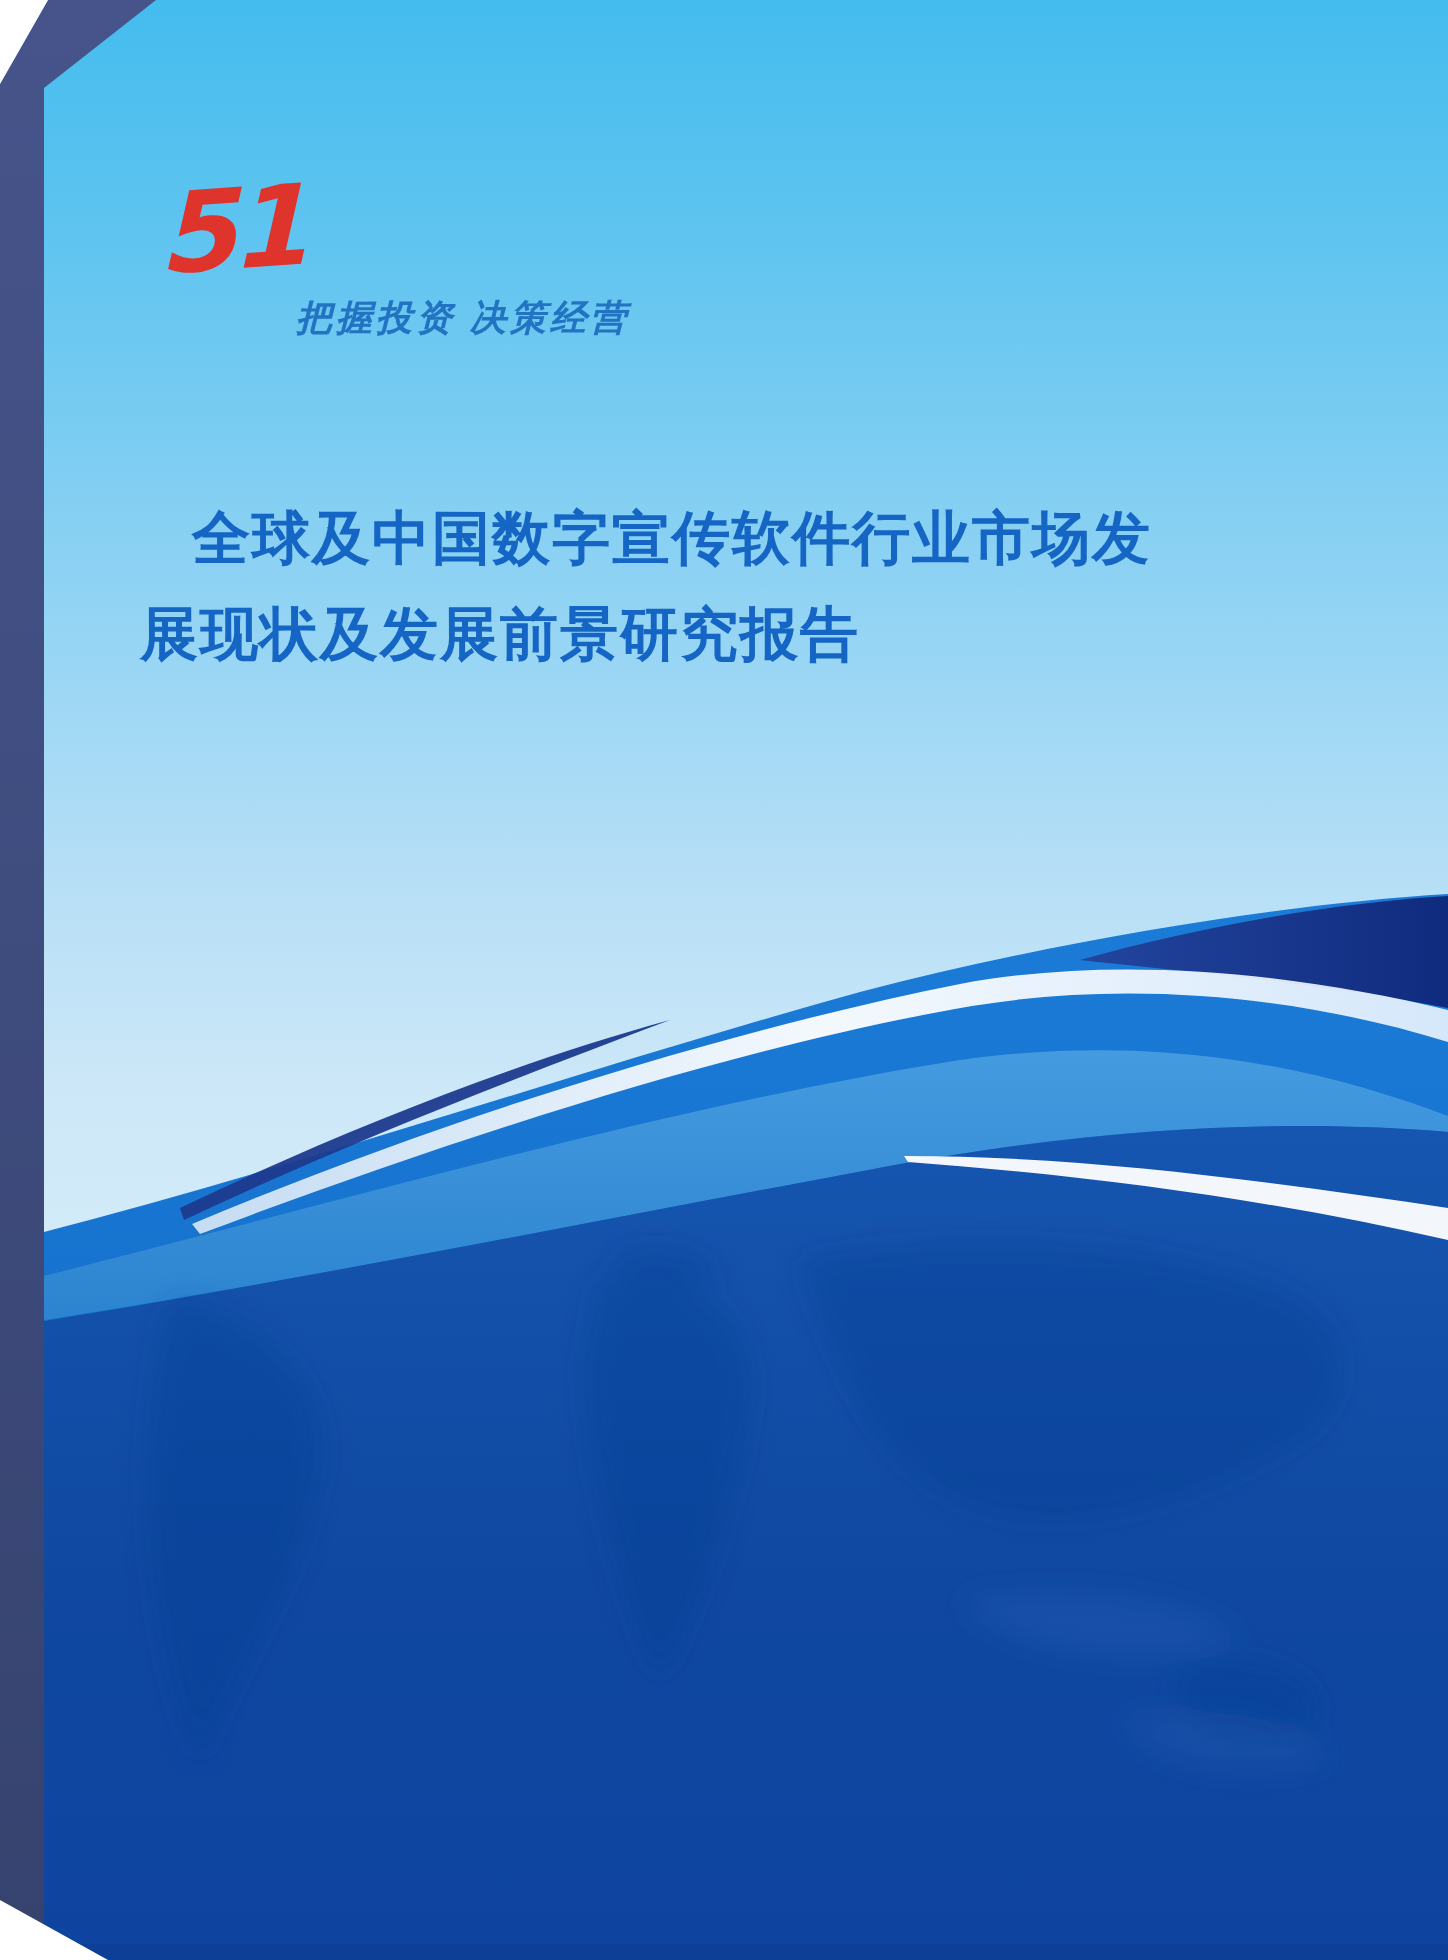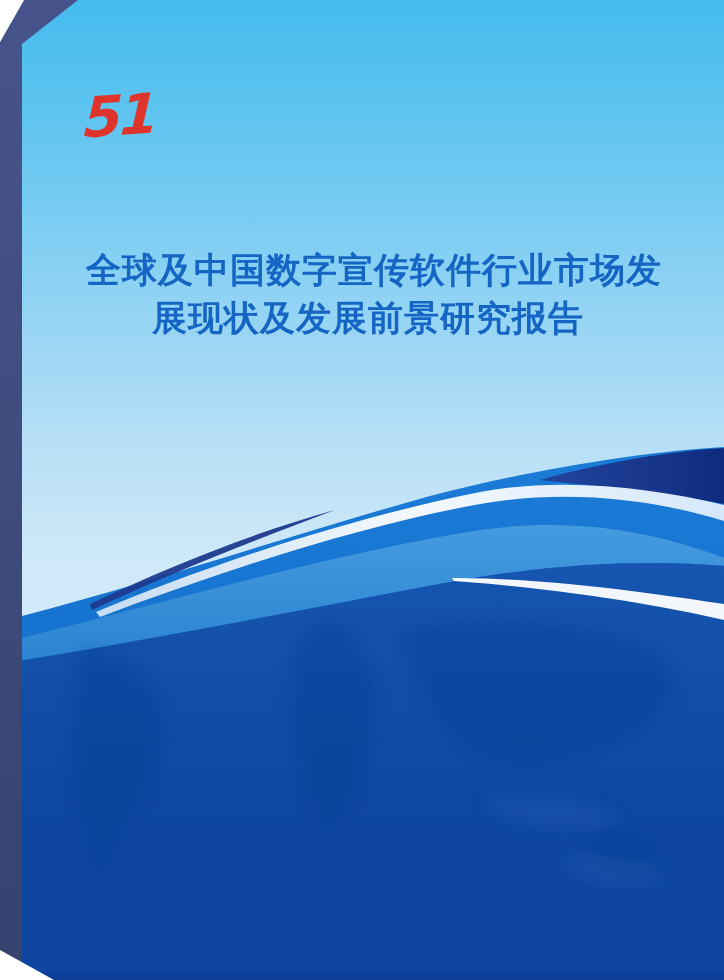--- a/index.html
+++ b/index.html
@@ -29,26 +29,26 @@
     font-family:"DejaVu Sans", sans-serif;
   }
   .logo-tagline{
     margin-top:3px;margin-left:64px;
     font-size:18px;font-weight:700;font-style:italic;
     letter-spacing:2px;color:#2273C2;
   }
 
   
   .title{
-    position:absolute;left:60px;top:246px;width:616px;
-    color:#1565C4;font-size:35px;line-height:48px;
+    position:absolute;left:70px;top:246px;width:616px;
+    color:#1565C4;font-size:29px;line-height:48px;
     font-weight:600;letter-spacing:1px;
   }
   .title .line1{padding-left:26px;display:block;}
-  .title .line2{display:block;text-align:center;}
+  .title .line2{display:block;}
 </style>
 </head>
 <body>
 
 <div class="page">
 
   <svg class="decor" viewBox="0 0 724 980" aria-hidden="true">
     <defs>
       <linearGradient id="gBright" x1="0" y1="0" x2="0" y2="1">
         <stop offset="0" stop-color="#1B7CD8"></stop>
@@ -110,20 +110,21 @@
     <path d="M 24 0 L 78 0 L 22 44 L 22 980 L 0 980 L 0 42 Z" fill="url(#gBar)"></path>
 
     <path d="M 0 0 L 24 0 L 0 42 Z" fill="#FFFFFF"></path>
     <path d="M 0 950 L 54 980 L 0 980 Z" fill="#FFFFFF"></path>
   </svg>
 
   <div class="logo">
     <div class="logo-row">
       <span class="logo-mark">51</span>
     </div>
+    <div class="logo-tagline">把握投资 决策经营</div>
   </div>
 
   <div class="title">
     <span class="line1">全球及中国数字宣传软件行业市场发</span>
     <span class="line2">展现状及发展前景研究报告</span>
   </div>
 
 </div>
 
 </body></html>

